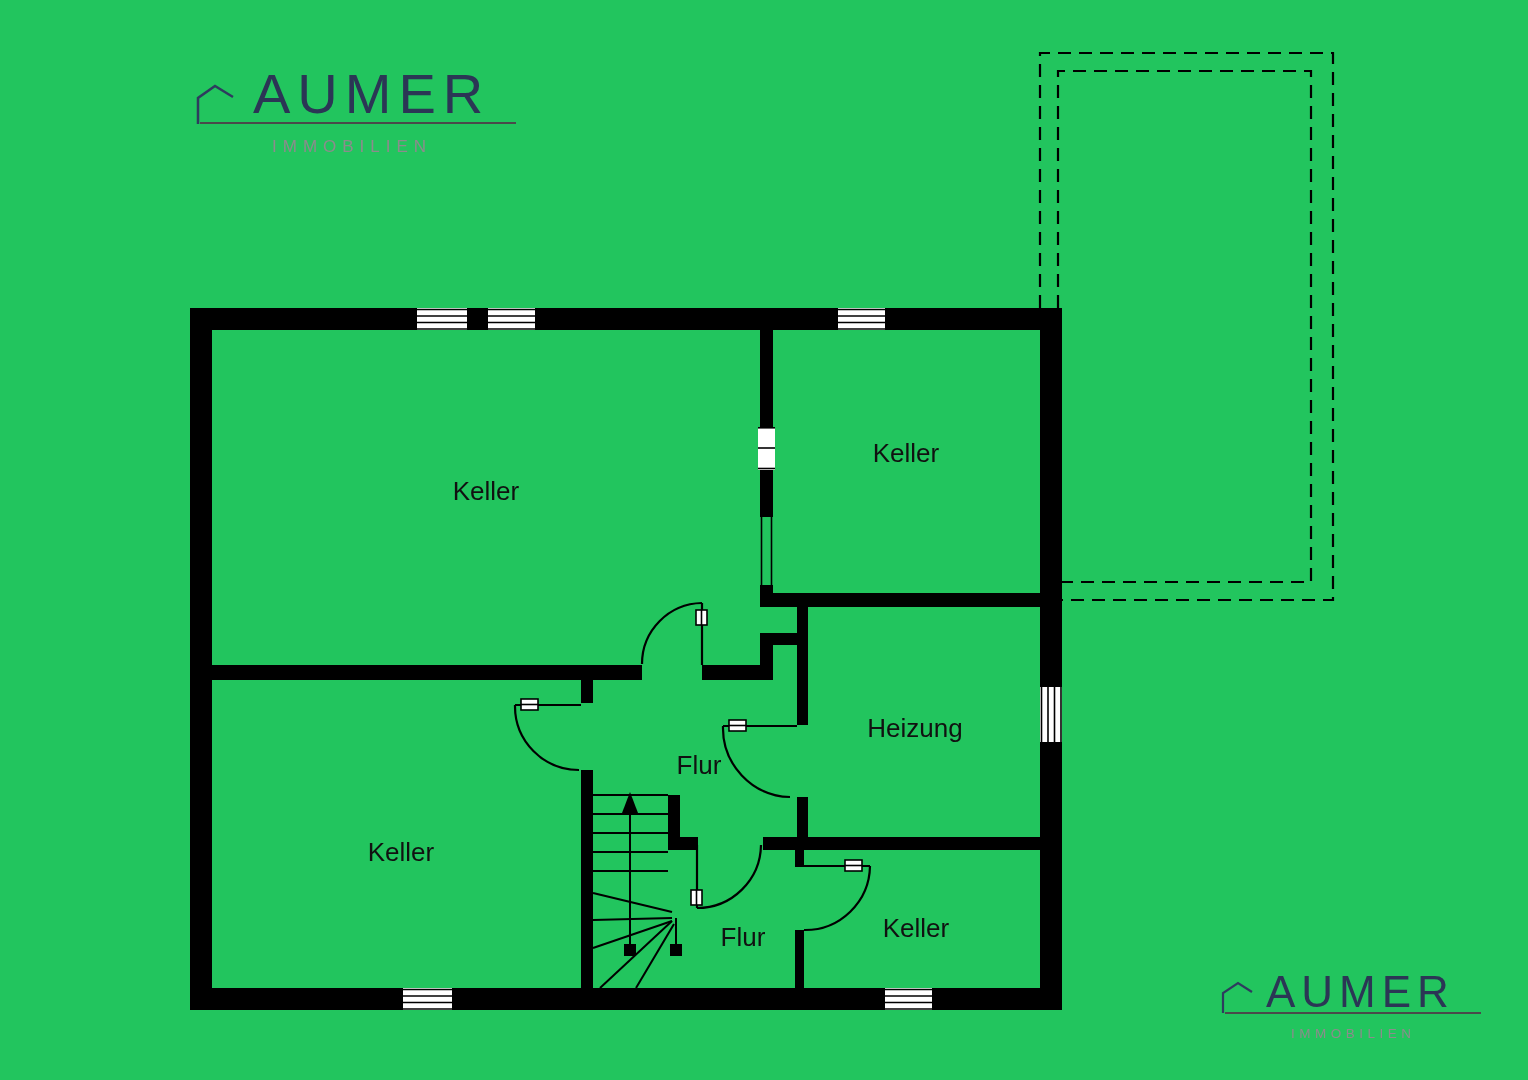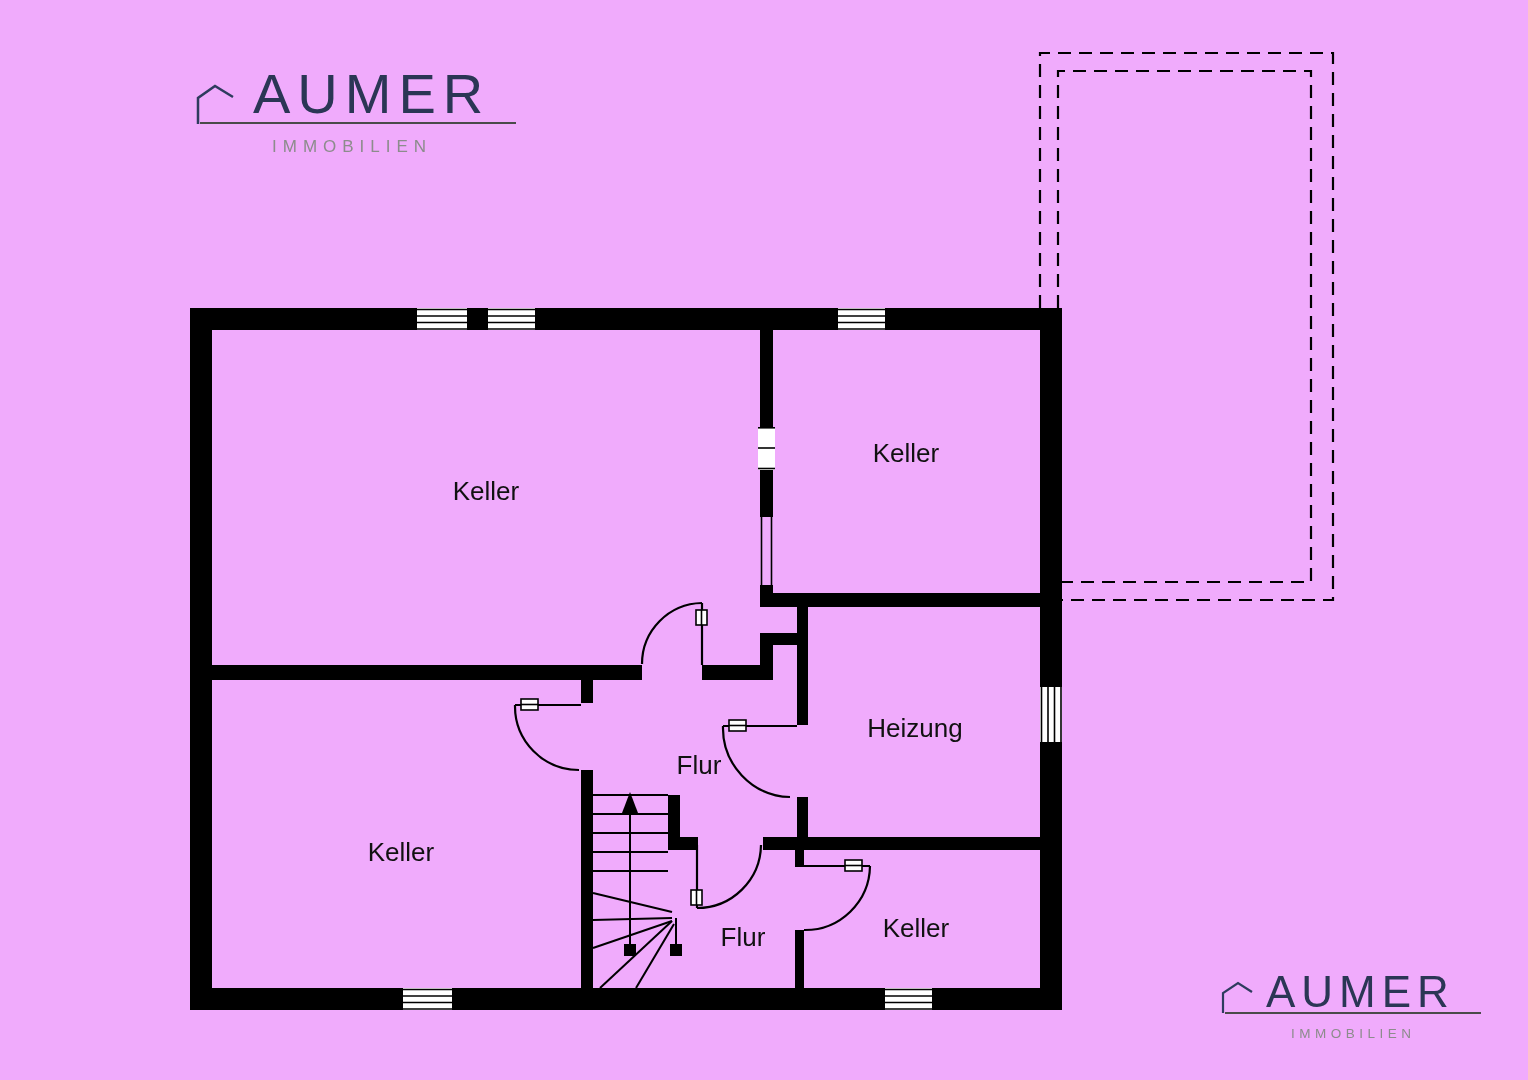--- a/index.html
+++ b/index.html
@@ -1,17 +1,17 @@
 <!DOCTYPE html>
 <html><head>
 <meta charset="utf-8">
 <title>AUMER IMMOBILIEN</title>
 <style>
   html,body{margin:0;padding:0;background:#ffffff;}
-  .page{position:relative;width:1528px;height:1080px;background:#f0abfc;overflow:hidden;}
+  .page{position:relative;width:1528px;height:1080px;background:#22c55e;overflow:hidden;}
   svg{display:block;}
   text{font-family:"Liberation Sans",sans-serif;}
   .room-label{font-size:26px;fill:#111111;}
   .logo-aumer{fill:#2b3655;font-weight:400;}
   .logo-sub{fill:#8c8c8c;font-weight:400;}
   .wall{fill:#000000;stroke:none;}
   .thin{stroke:#000000;stroke-width:2;fill:none;}
   .thinner{stroke:#000000;stroke-width:1.6;fill:none;}
   .doorline{stroke:#000000;stroke-width:2.2;fill:none;}
   .hinge{fill:#ffffff;stroke:#000000;stroke-width:1.6;}

